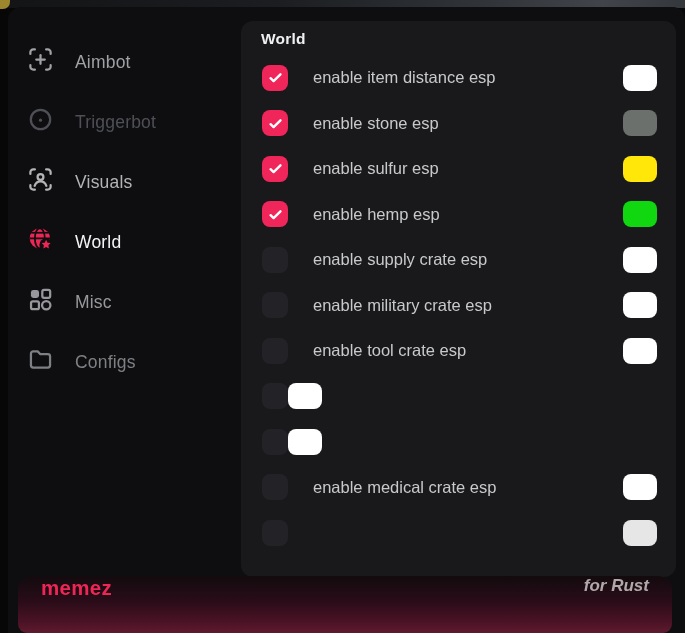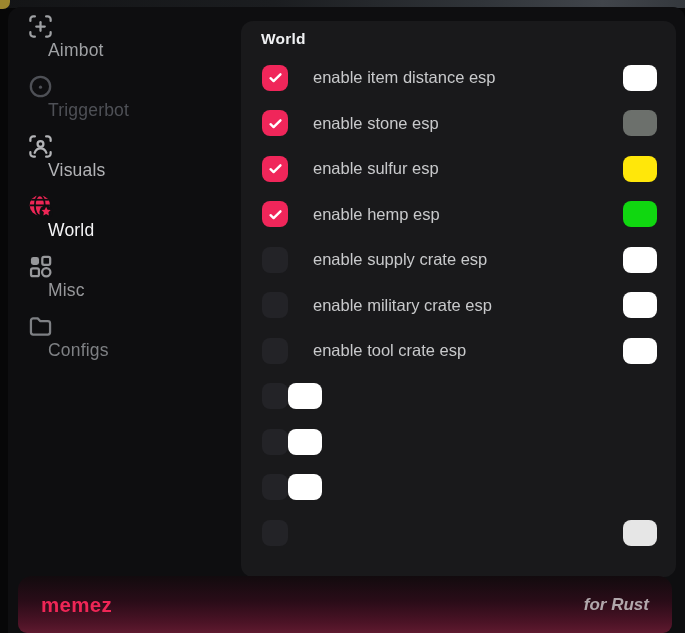--- a/index.html
+++ b/index.html
@@ -23,22 +23,22 @@
 
   
   .window {
     position:absolute; left:8px; top:7px; right:0; bottom:0;
     background:#0e0e10; border-radius:13px 12px 0 0;
   }
 
   
   .sidebar { position:absolute; left:0; top:6px; width:225px; }
   .side-item {
-    height:60px; display:flex; align-items:flex-start;
-    padding-left:19px; cursor:pointer;flex-direction:column;
+    height:60px; display:flex; align-items:flex-end;
+    padding-left:19px; cursor:pointer;
   }
   .side-icon { width:27px; height:27px; flex:none; display:block; }
   .side-label { margin-left:21px; font-size:17.5px; letter-spacing:.2px; }
   .side-item.active .side-label { font-weight:500; }
 
   
   .panel {
     position:absolute; left:233px; top:14px; width:435px; height:556px;
     background:#19191b; border-radius:12px; overflow:hidden;
   }
@@ -58,21 +58,21 @@
   .row-label { margin-left:25px; font-size:16.5px; color:#c8c9cb; flex:1; }
   .swatch {
     width:34px; height:26px; border-radius:8px; flex:none; cursor:pointer;
   }
 
   
   .footer {
     position:absolute; left:10px; right:13px; bottom:0; height:57px;
     border-radius:14px 14px 9px 9px;
     background:linear-gradient(180deg,#120b0e 0%,#2a0c18 45%,#4c1326 82%,#5f1a2f 100%);
-    display:flex; align-items:center; justify-content:space-between;
+    display:flex; justify-content:space-between;
     padding:0 23px;
   }
   .brand { color:#ee2656; font-weight:700; font-size:20.5px; letter-spacing:.3px; }
   .tagline { color:#b1a8ac; font-style:italic; font-weight:700; font-size:17px; }
 </style>
 </head>
 <body>
 
 <div class="screen">
   <div class="top-strip"></div>
@@ -205,20 +205,21 @@
           <div class="row">
             <div class="checkbox"></div>
             <div class="swatch" style="background: rgb(255, 255, 255);"></div>
           </div>
           <div class="row">
             <div class="checkbox"></div>
             <div class="swatch" style="background: rgb(255, 255, 255);"></div>
           </div>
           <div class="row">
             <div class="checkbox"></div>
+            <span class="row-label">enable medical crate esp</span>
             <div class="swatch" style="background: rgb(255, 255, 255);"></div>
           </div>
           <div class="row">
             <div class="checkbox"></div>
             <span class="row-label"></span>
             <div class="swatch" style="background: rgb(230, 230, 230);"></div>
           </div>
         </div>
     </section>
 

